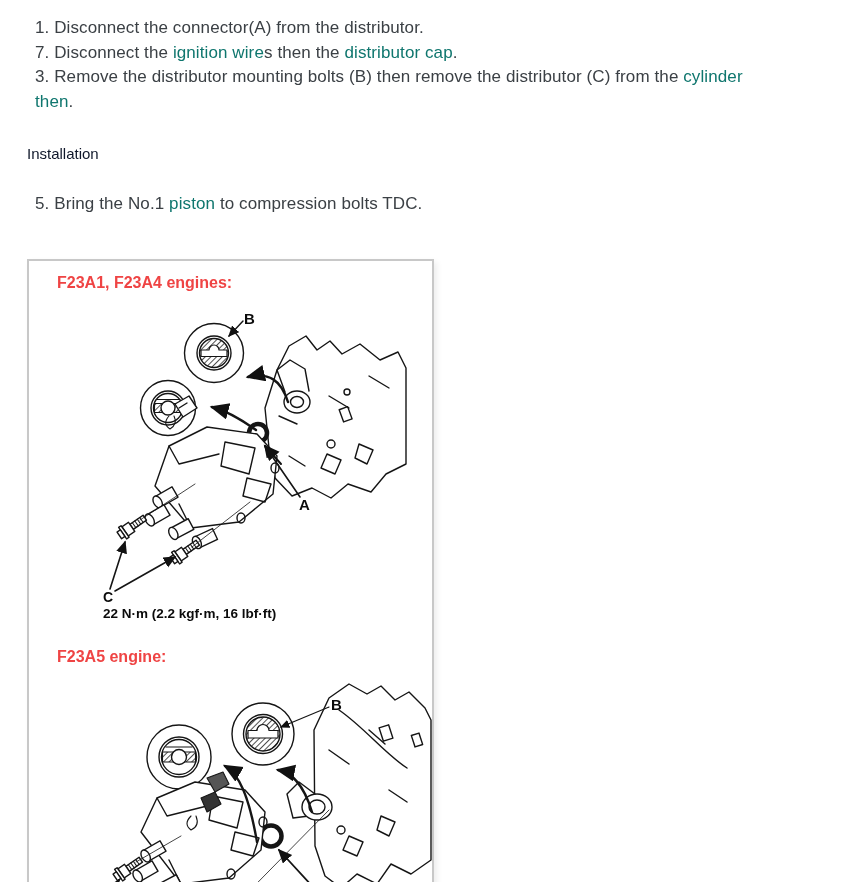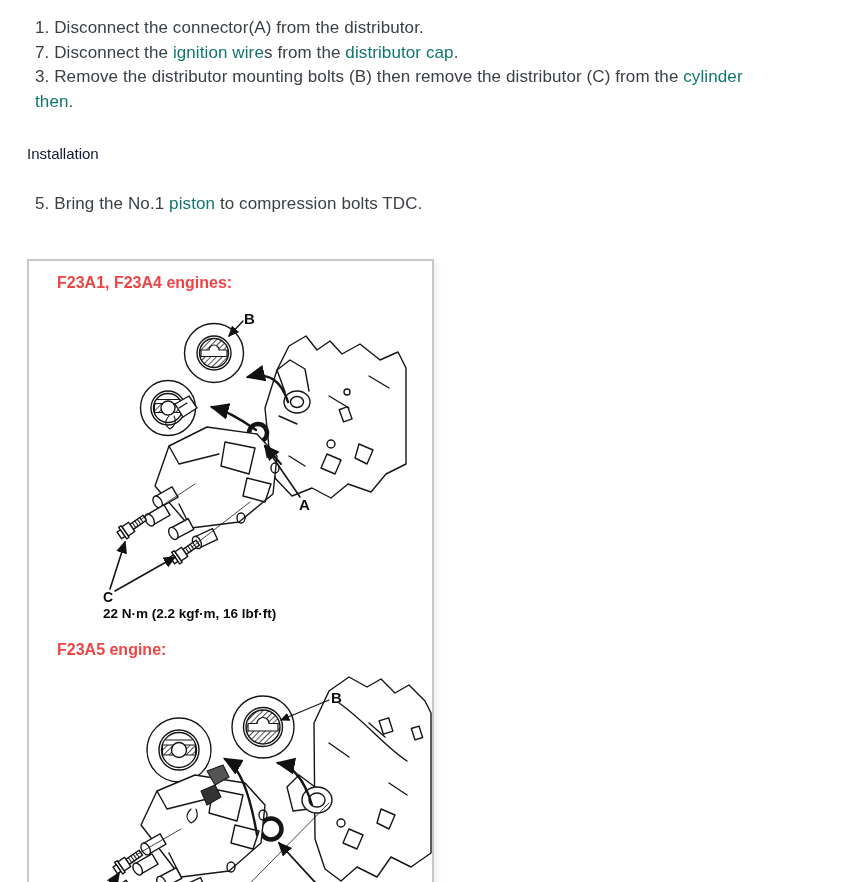--- a/index.html
+++ b/index.html
@@ -20,37 +20,37 @@
   .install-step { margin-top:25px; }
   .figure-box {
     margin-top:43px; width:403px; border:2px solid #c8c8c8;
     background:#fff; box-shadow:3px 3px 6px rgba(0,0,0,0.07);
     padding:12px 0 0 0;
   }
   .fig-caption {
     margin-left:28px; font-size:16px; font-weight:bold; color:#ef4444;
     line-height:19px;
   }
-  .fig-caption.second { margin-top:12px; }
+  .fig-caption.second { margin-top:19px; }
   svg.diagram { display:block; margin-top:4px; }
   svg.diagram * { vector-effect:none; }
   text.svg-label { font-family:"Liberation Sans", sans-serif; font-weight:bold; fill:#0b0b0b; }
 </style>
 </head>
 <body>
 
 <div class="page">
   <div class="content">
 
     <div class="steps">
       <div class="step-line">
         <span>1. Disconnect the connector(A) from the distributor.</span>
       </div>
       <div class="step-line">
-        <span>7. Disconnect the </span><a class="doclink">ignition wire</a><span>s from the </span><a class="doclink">distributor cap</a><span>.</span>
+        <span>7. Disconnect the </span><a class="doclink">ignition wire</a><span>s then the </span><a class="doclink">distributor cap</a><span>.</span>
       </div>
       <div class="step-line">
         <span>3. Remove the distributor mounting bolts (B) then remove the distributor (C) from the </span><a class="doclink">cylinder then</a><span>.</span>
       </div>
     </div>
 
     <div class="section-heading">Installation</div>
 
     <div class="steps install-step">
       <div class="step-line">

